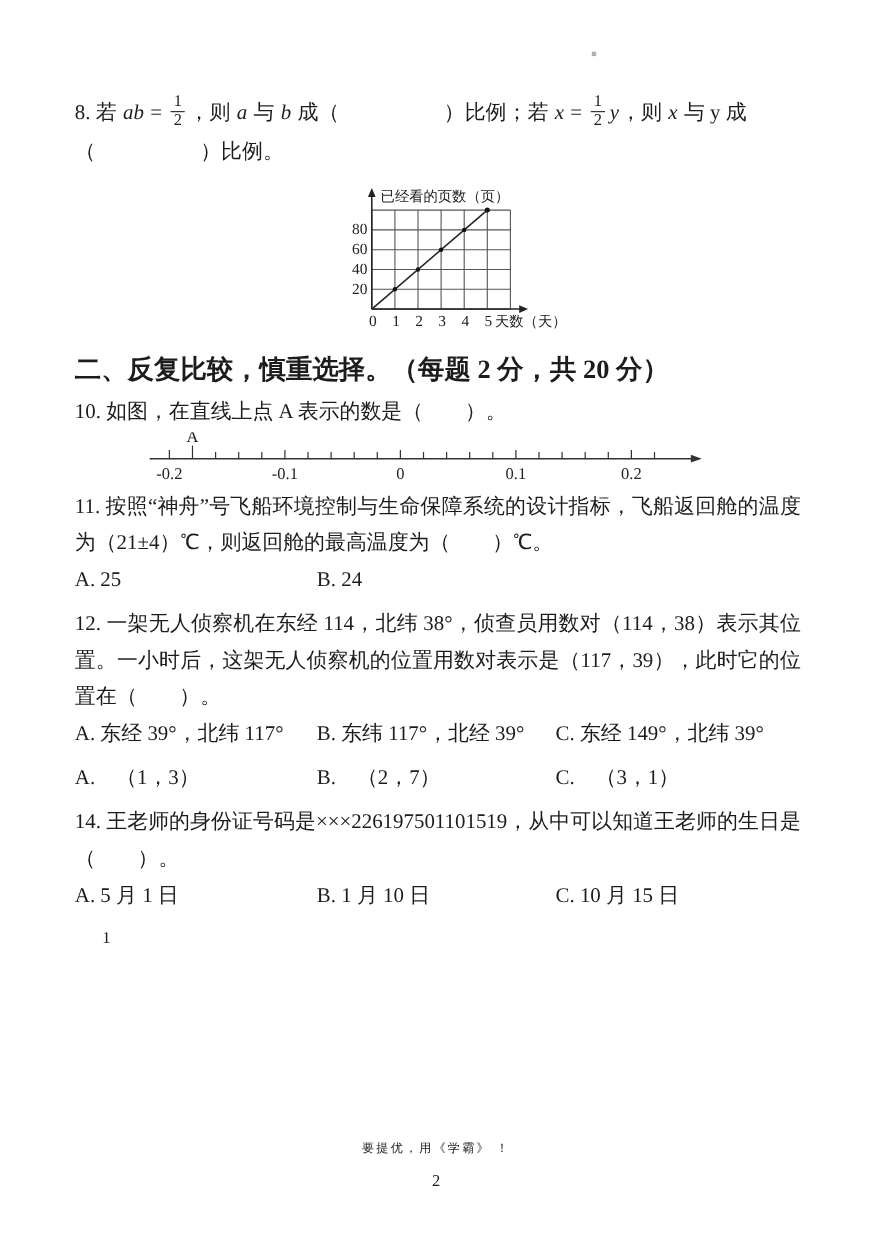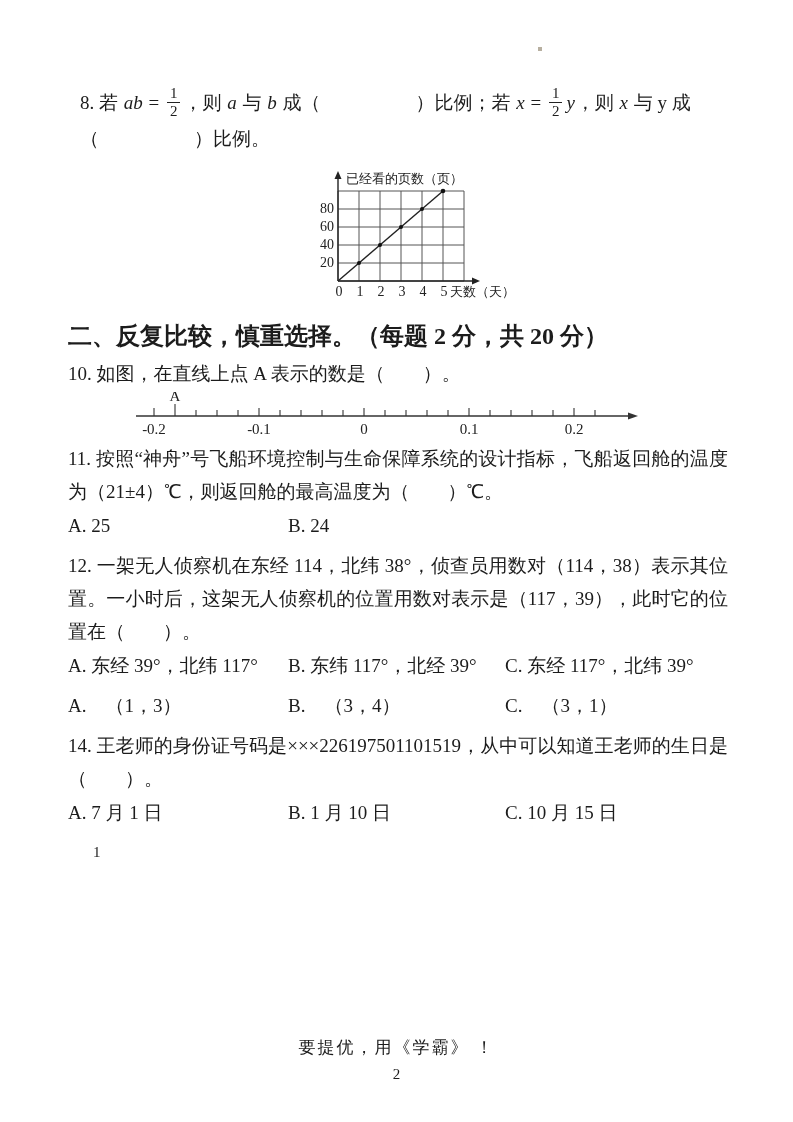--- a/index.html
+++ b/index.html
@@ -17,33 +17,33 @@
           font-size:15px; line-height:1.15; margin:0 3px; transform:translateY(-2px); }
   .frac .num { display:block; padding:0 3px; }
   .frac .den { display:block; padding:0 3px; border-top:1.3px solid #222; }
   .sec-title { font-size:24px; font-weight:bold; line-height:34px; margin:8px 0 4px; }
   .opts { display:grid; grid-template-columns:220px 217px 1fr;
           font-size:19px; line-height:33px; margin:1px 0 7px; }
   .graph-wrap { margin:0 0 8px 240px; }
   .numline-wrap { margin:2px 0 0 50px; }
   svg text { font-family:"Liberation Serif", serif; fill:#222; }
   .slogan { position:absolute; left:0; right:0; top:1036px; text-align:center;
-            font-size:17px; letter-spacing:2px; }
+            font-size:11px; letter-spacing:2px; }
   .pagenum { position:absolute; left:0; right:0; top:1066px; text-align:center; font-size:15px; }
   .stray { position:absolute; left:538px; top:47px; width:4px; height:4px; background:#b7afa0; }
 </style>
 </head>
 <body>
 
 <div class="page">
   <div class="stray"></div>
 
   <div class="content">
 
-    <div class="q q-tight block" style="margin-bottom:14px;margin-left:12px;">
+    <div class="q q-tight block" style="margin-bottom:14px;">
       <span>8. 若 </span><i>ab</i><span> = </span><span class="frac"><span class="num">1</span><span class="den">2</span></span><span>，则 </span><i>a</i><span> 与 </span><i>b</i><span> 成（　　　　　）比例；若 </span><i>x</i><span> = </span><span class="frac"><span class="num">1</span><span class="den">2</span></span><i>y</i><span>，则 </span><i>x</i><span> 与 y 成（　　　　　）比例。</span>
     </div>
 
 
     <div class="graph-wrap">
       <svg width="205" height="138" viewBox="0 0 205 138">
 
         <g stroke="#555" stroke-width="1">
           <line x1="30" y1="22" x2="30" y2="112"></line>
             <line x1="51" y1="22" x2="51" y2="112"></line>
@@ -140,32 +140,32 @@
     <div class="q">11. 按照“神舟”号飞船环境控制与生命保障系统的设计指标，飞船返回舱的温度为（21±4）℃，则返回舱的最高温度为（　　）℃。</div>
     <div class="opts">
       <div><span>A.</span> <span>25</span></div>
       <div><span>B.</span> <span>24</span></div>
     </div>
 
     <div class="q">12. 一架无人侦察机在东经 114，北纬 38°，侦查员用数对（114，38）表示其位置。一小时后，这架无人侦察机的位置用数对表示是（117，39），此时它的位置在（　　）。</div>
     <div class="opts">
       <div><span>A.</span> <span>东经 39°，北纬 117°</span></div>
       <div><span>B.</span> <span>东纬 117°，北经 39°</span></div>
-      <div><span>C.</span> <span>东经 117°，北纬 39°</span></div>
+      <div><span>C.</span> <span>东经 149°，北纬 39°</span></div>
     </div>
 
     <div class="opts">
       <div><span>A.</span>　<span>（1，3）</span></div>
-      <div><span>B.</span>　<span>（3，4）</span></div>
+      <div><span>B.</span>　<span>（2，7）</span></div>
       <div><span>C.</span>　<span>（3，1）</span></div>
     </div>
 
     <div class="q">14. 王老师的身份证号码是×××226197501101519，从中可以知道王老师的生日是（　　）。</div>
     <div class="opts">
-      <div><span>A.</span> <span>7 月 1 日</span></div>
+      <div><span>A.</span> <span>5 月 1 日</span></div>
       <div><span>B.</span> <span>1 月 10 日</span></div>
       <div><span>C.</span> <span>10 月 15 日</span></div>
     </div>
 
     <div class="opts" style="margin-top:6px;">
       <div>
         　<span class="frac"><span class="num">1</span></span>
       </div>
       <div> </div>
       <div> </div>

